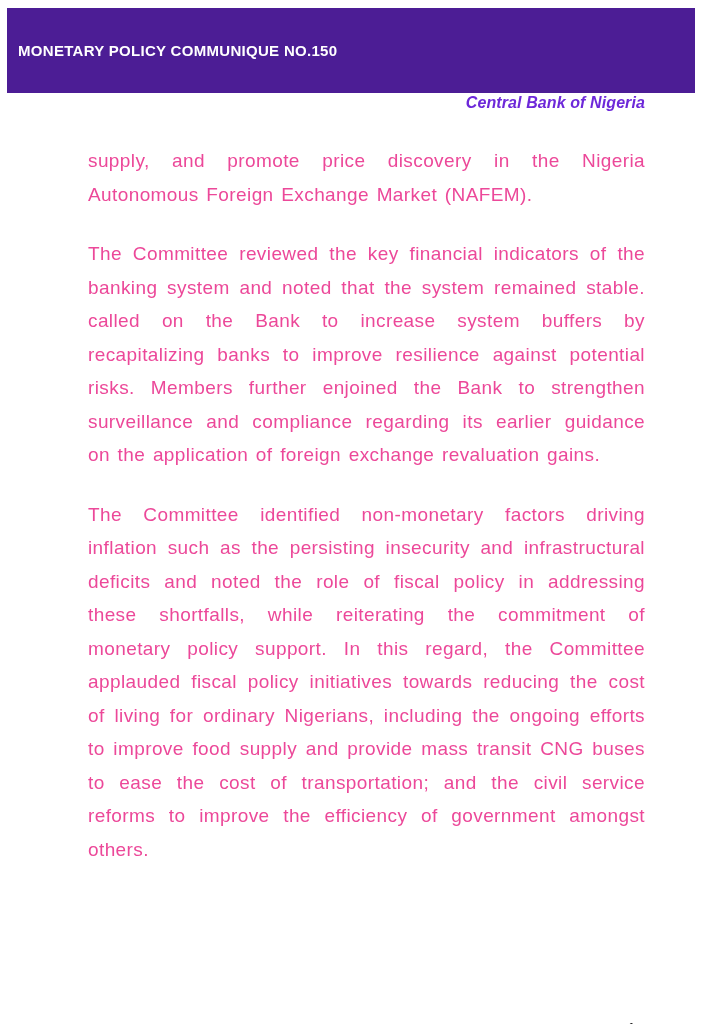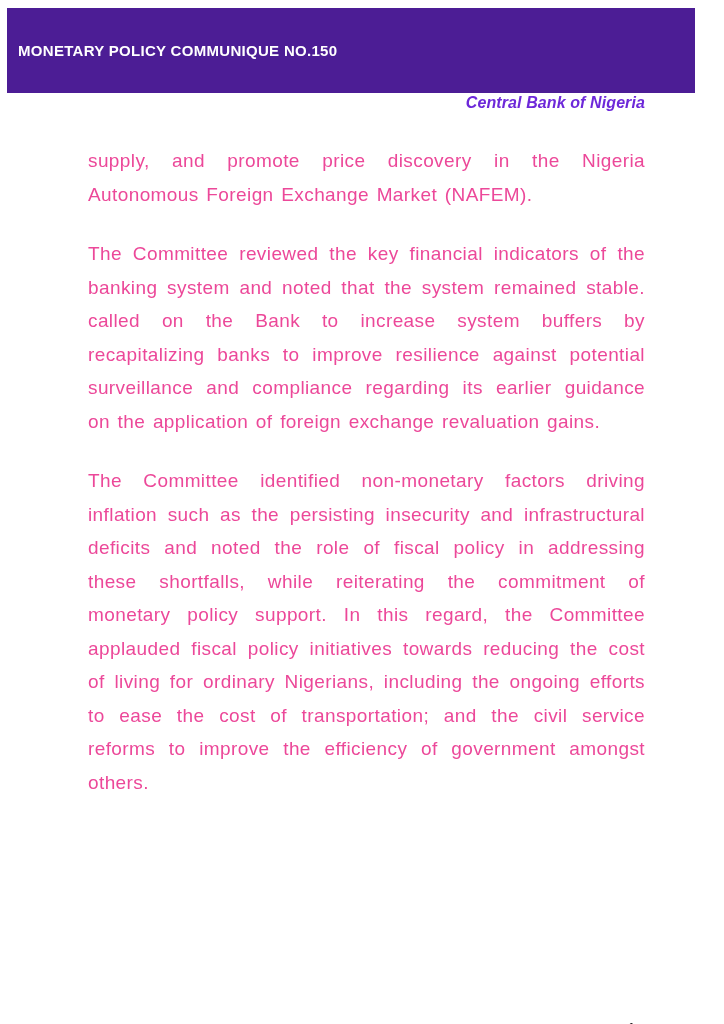--- a/index.html
+++ b/index.html
@@ -93,31 +93,33 @@
   <div class="doc-body">
       <div class="paragraph">
         <div class="line">supply, and promote price discovery in the Nigeria</div>
         <div class="line last">Autonomous Foreign Exchange Market (NAFEM).</div>
       </div>
       <div class="paragraph">
         <div class="line">The Committee reviewed the key financial indicators of the</div>
         <div class="line">banking system and noted that the system remained stable.</div>
         <div class="line">called on the Bank to increase system buffers by</div>
         <div class="line">recapitalizing banks to improve resilience against potential</div>
+        <div class="line">risks. Members further enjoined the Bank to strengthen</div>
         <div class="line">surveillance and compliance regarding its earlier guidance</div>
         <div class="line last">on the application of foreign exchange revaluation gains.</div>
       </div>
       <div class="paragraph">
         <div class="line">The Committee identified non-monetary factors driving</div>
         <div class="line">inflation such as the persisting insecurity and infrastructural</div>
         <div class="line">deficits and noted the role of fiscal policy in addressing</div>
         <div class="line">these shortfalls, while reiterating the commitment of</div>
         <div class="line">monetary policy support. In this regard, the Committee</div>
         <div class="line">applauded fiscal policy initiatives towards reducing the cost</div>
         <div class="line">of living for ordinary Nigerians, including the ongoing efforts</div>
+        <div class="line">to improve food supply and provide mass transit CNG buses</div>
         <div class="line">to ease the cost of transportation; and the civil service</div>
         <div class="line">reforms to improve the efficiency of government amongst</div>
         <div class="line last">others.</div>
       </div>
     </div>
 
   <div class="page-indicator">
     <span>Page</span>
     <span class="b">4</span>
     <span>of</span>

